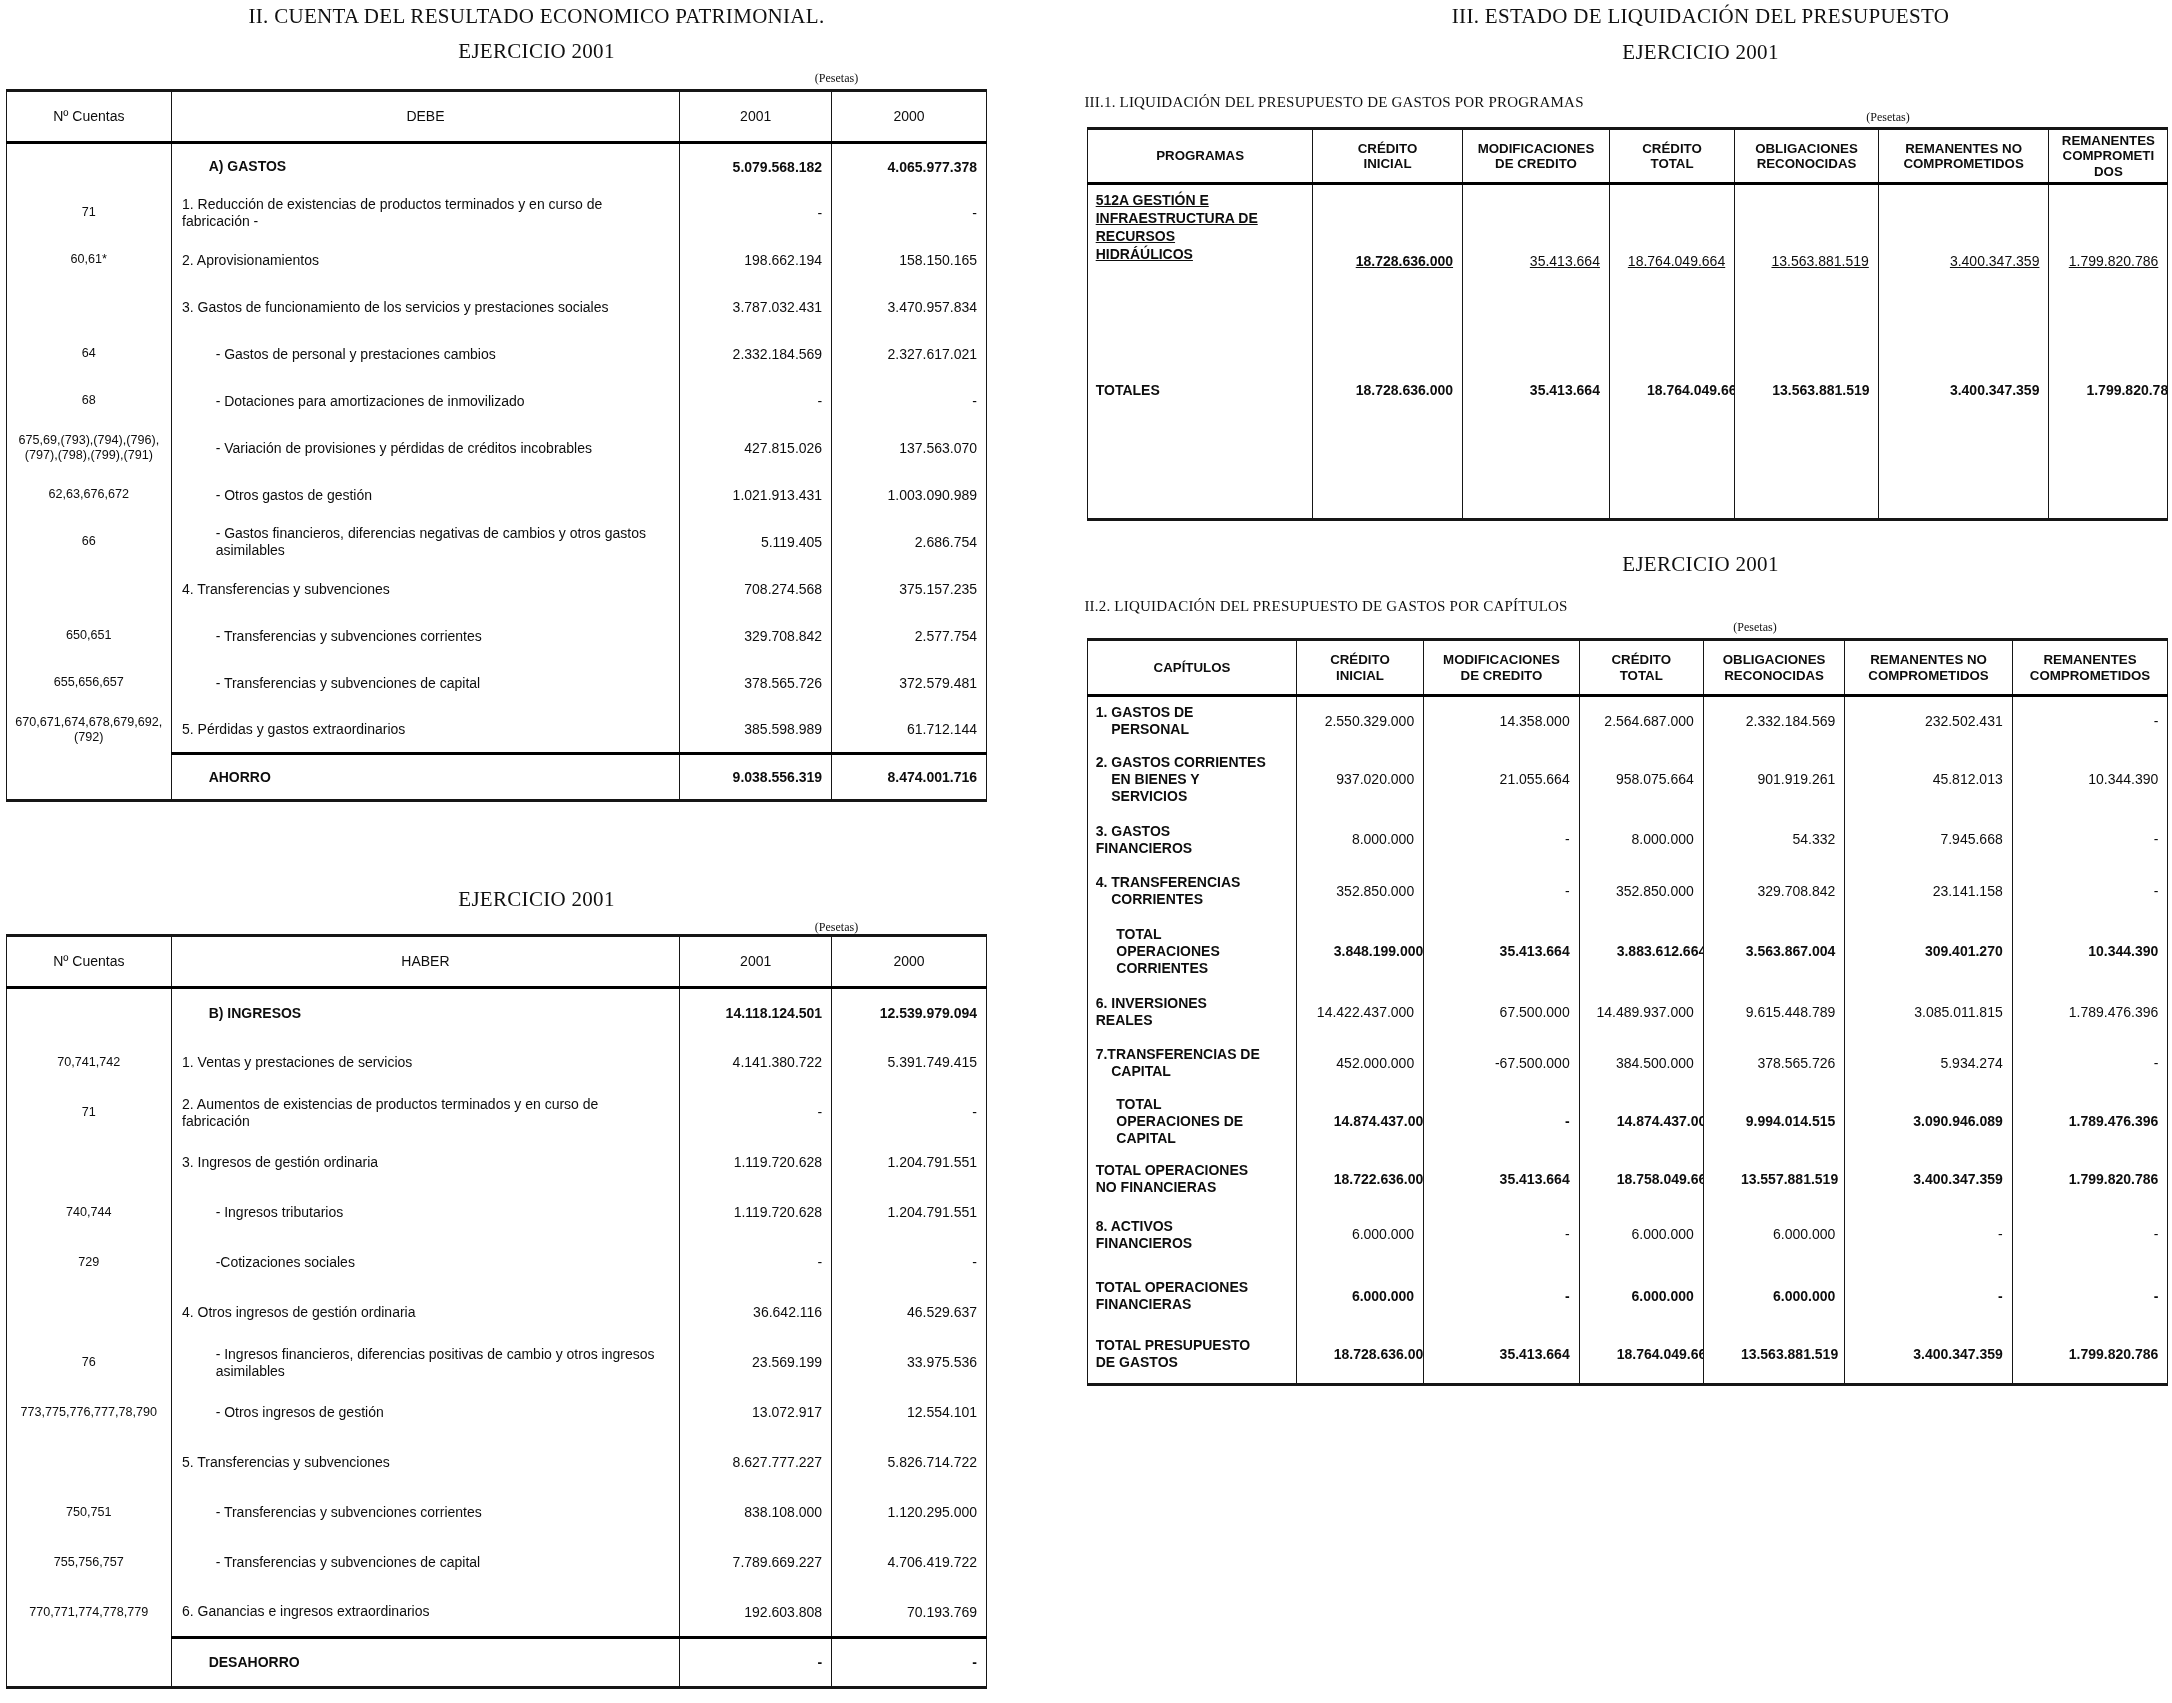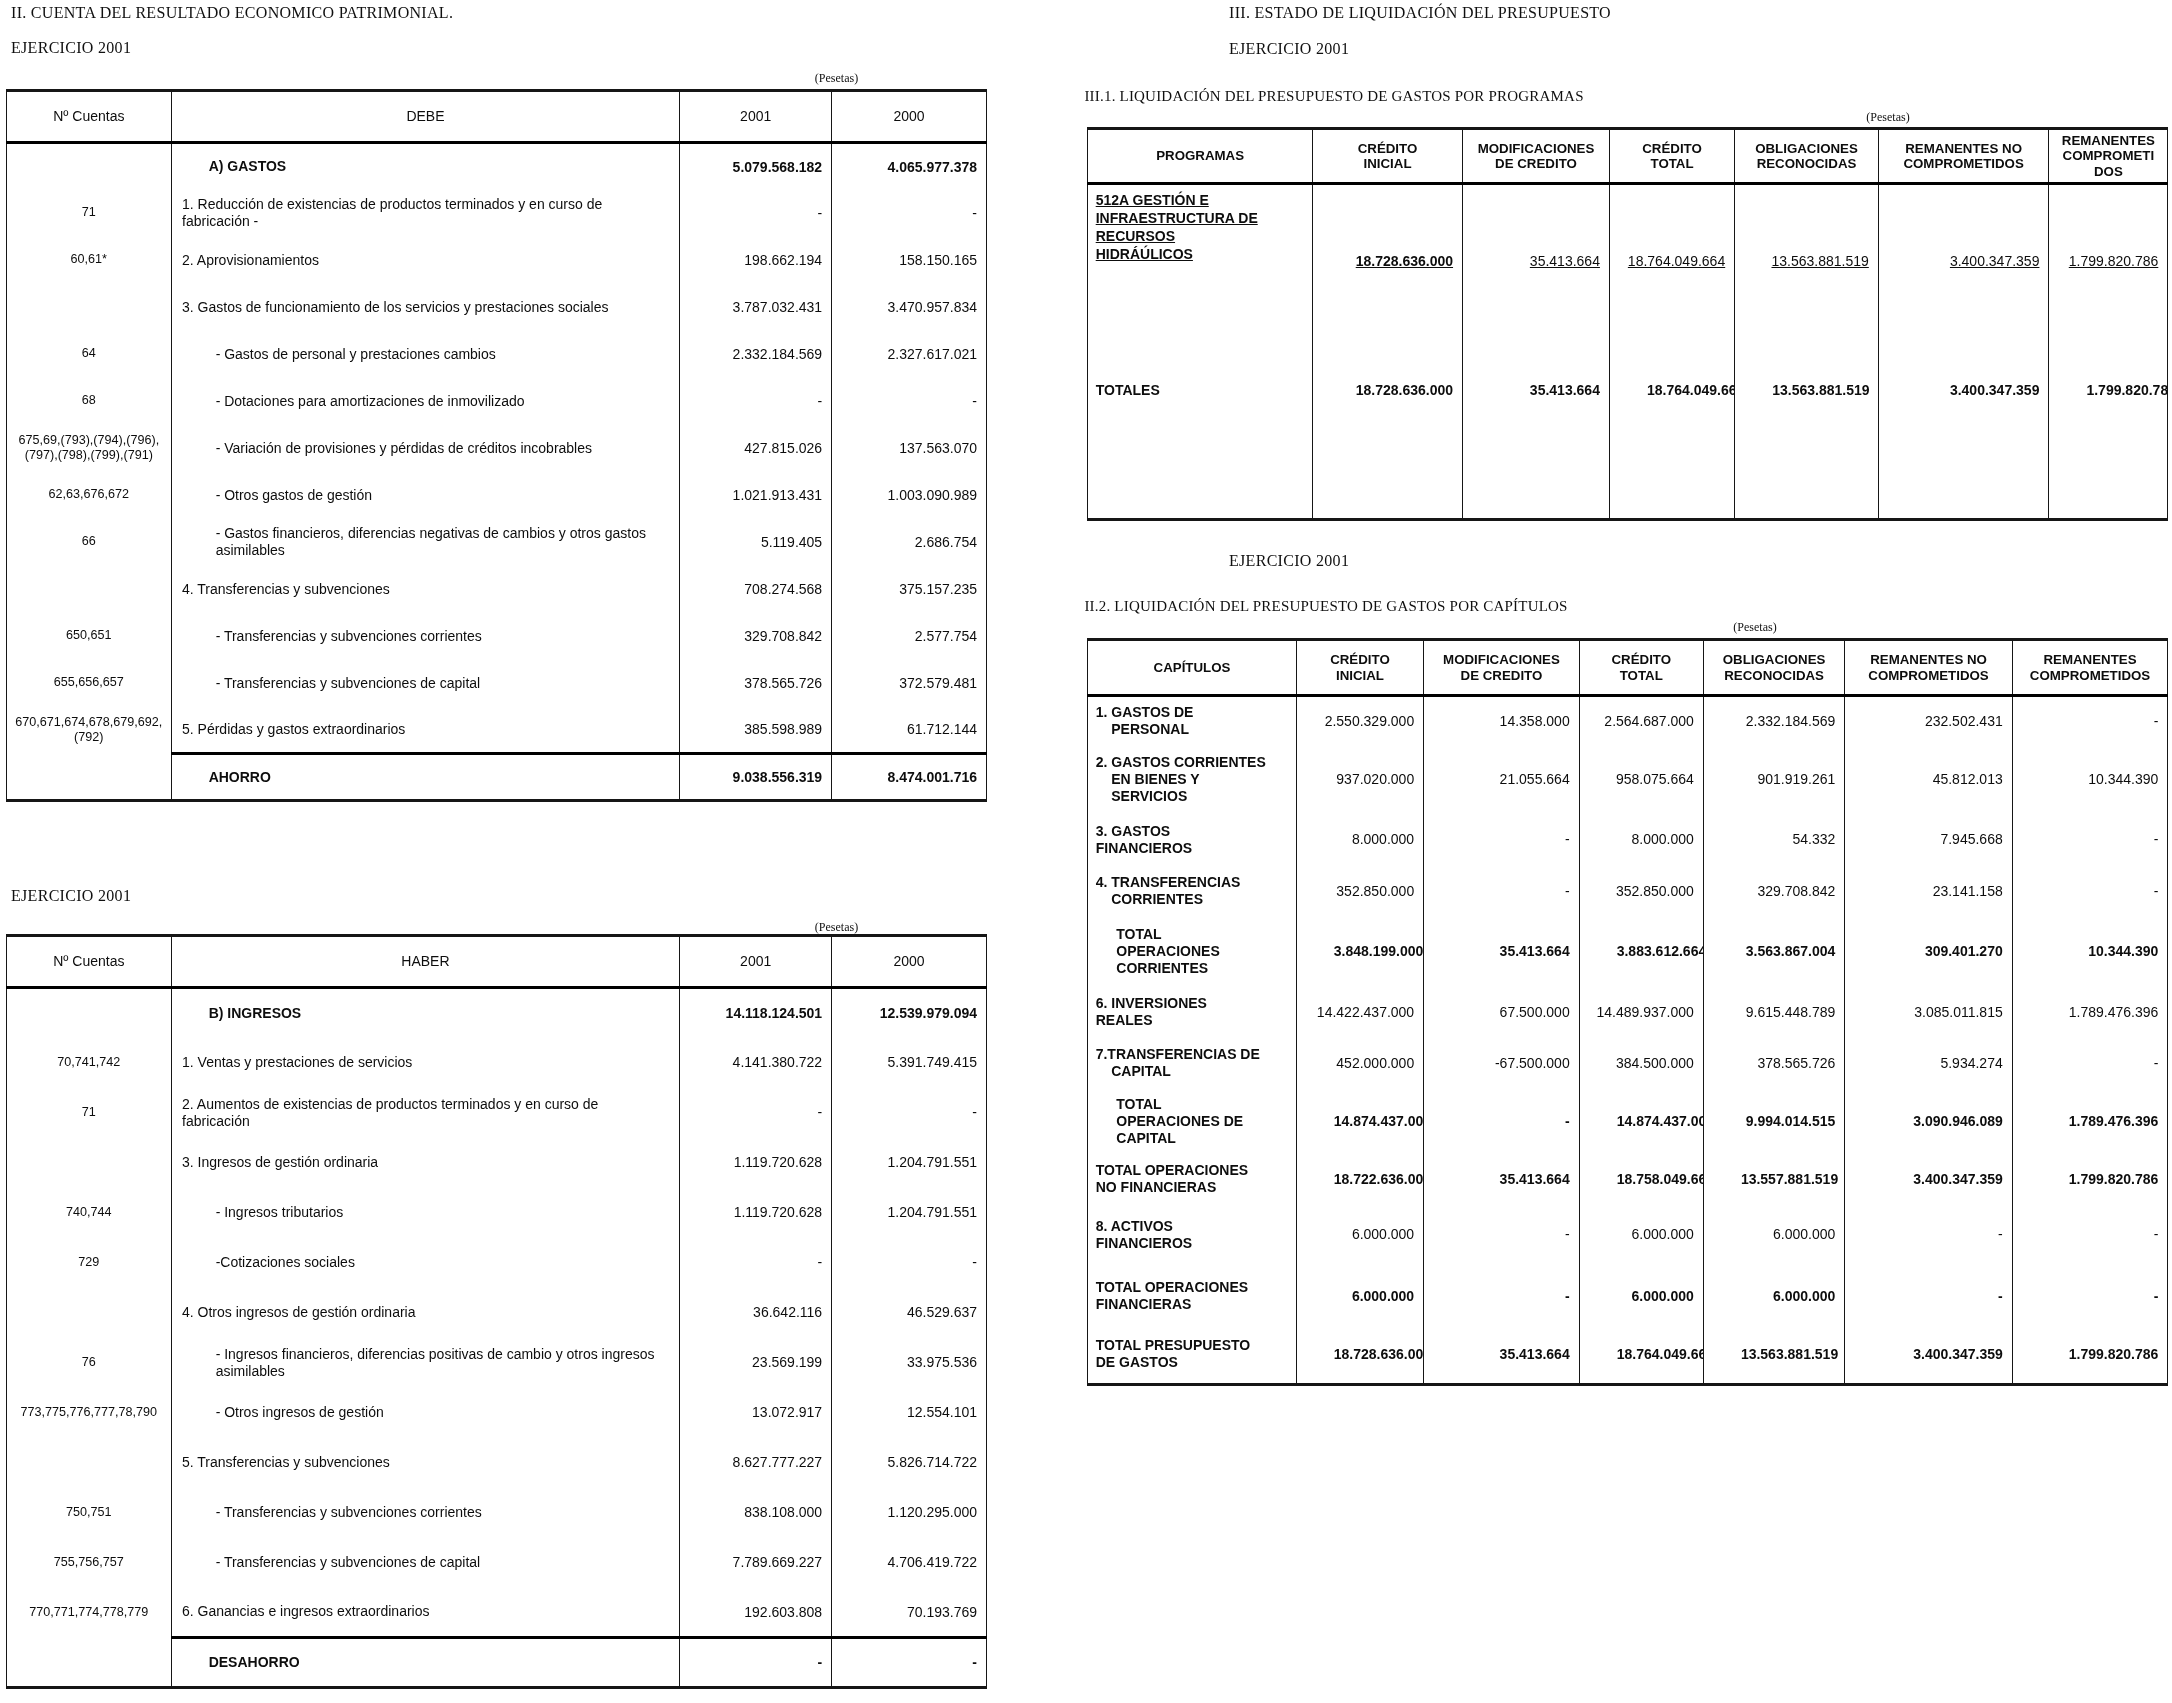--- a/index.html
+++ b/index.html
@@ -5,22 +5,22 @@
   html,body{margin:0;padding:0;background:#ffffff;}
   body{
     position:relative;width:2172px;height:1704px;overflow:hidden;
     font-family:"Liberation Sans",sans-serif;color:#0d0d0d;
   }
   .page{position:absolute;top:0;height:1704px;}
   #left-page{left:0;width:1074px;}
   #right-page{left:1074px;width:1099px;}
 
   .doc-title,.ejercicio{
-    position:absolute;text-align:left;
-    font-family:"Liberation Serif",serif;font-size:16px;letter-spacing:0.3px;color:#101010;
+    position:absolute;text-align:center;
+    font-family:"Liberation Serif",serif;font-size:21px;letter-spacing:0.3px;color:#101010;
     white-space:nowrap;
   }
   #left-page .doc-title,#left-page .ejercicio{left:11px;width:1051px;}
   #right-page .doc-title,#right-page .ejercicio{left:155px;width:943px;}
   .section-label{
     position:absolute;font-family:"Liberation Serif",serif;font-size:15px;color:#101010;
     white-space:nowrap;letter-spacing:0.2px;
   }
   .pesetas{
     position:absolute;text-align:center;font-family:"Liberation Serif",serif;
@@ -297,21 +297,21 @@
           <td class="num">-</td>
         </tr>
       </tbody>
   </table>
 </div>
 
 <div class="page" id="right-page">
 
   <div class="doc-title" style="top:4.4px">III. ESTADO DE LIQUIDACIÓN DEL PRESUPUESTO</div>
   <div class="ejercicio" style="top:40px">EJERCICIO 2001</div>
-  <div class="section-label" style="left:10.4px;top:88px">III.1. LIQUIDACIÓN DEL PRESUPUESTO DE GASTOS POR  PROGRAMAS</div>
+  <div class="section-label" style="left:10.4px;top:94px">III.1. LIQUIDACIÓN DEL PRESUPUESTO DE GASTOS POR  PROGRAMAS</div>
   <div class="pesetas" style="left:740px;top:110px;width:148px">(Pesetas)</div>
 
   <table id="t31" style="left:13.3px;top:127px;width:1081px">
     <colgroup>
       <col style="width:20.8%">
         <col style="width:13.9%">
         <col style="width:13.6%">
         <col style="width:11.6%">
       <col style="width:13.3%">
         <col style="width:15.8%">

